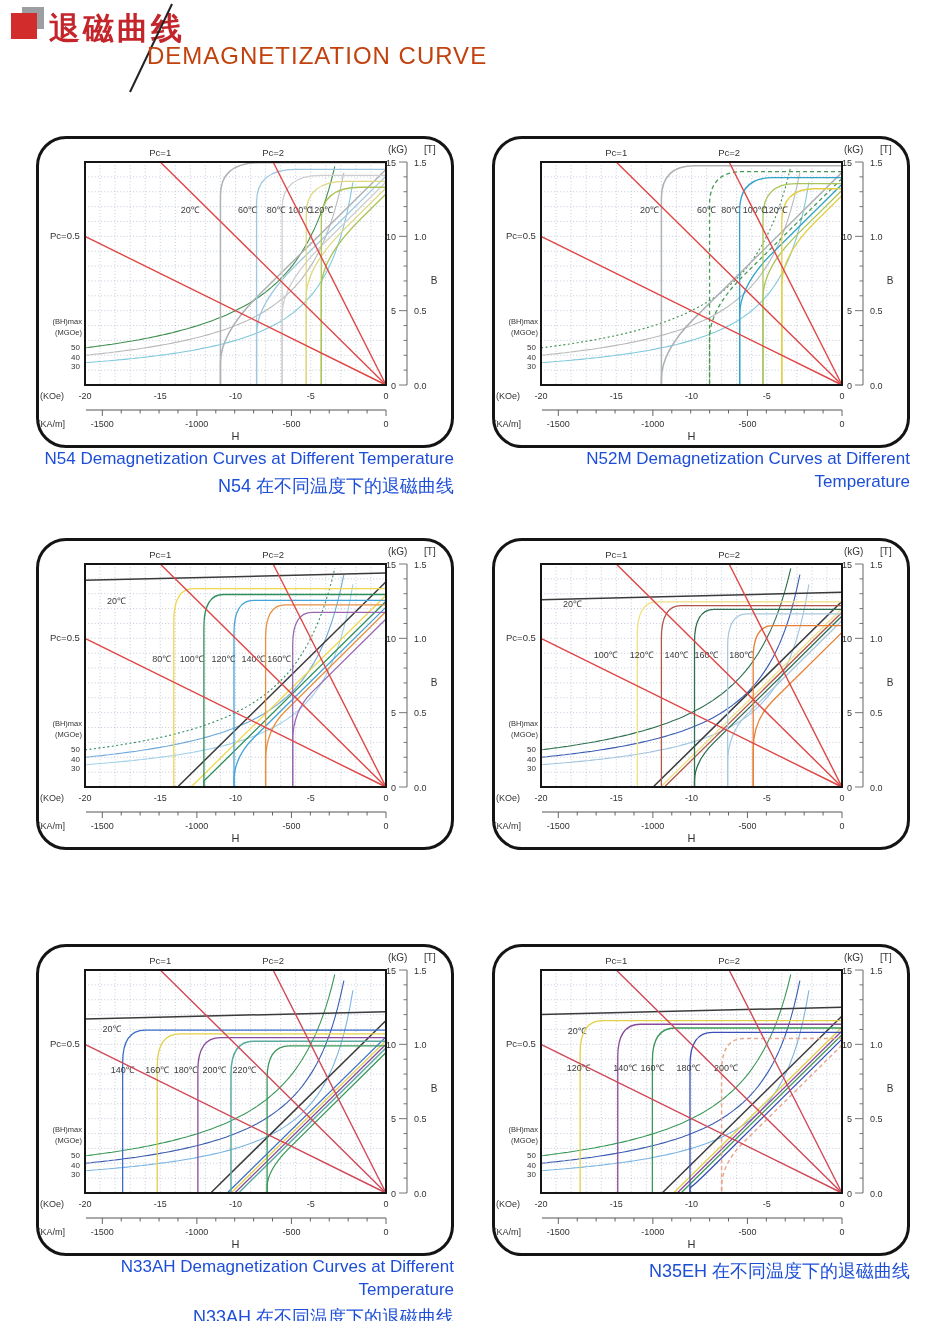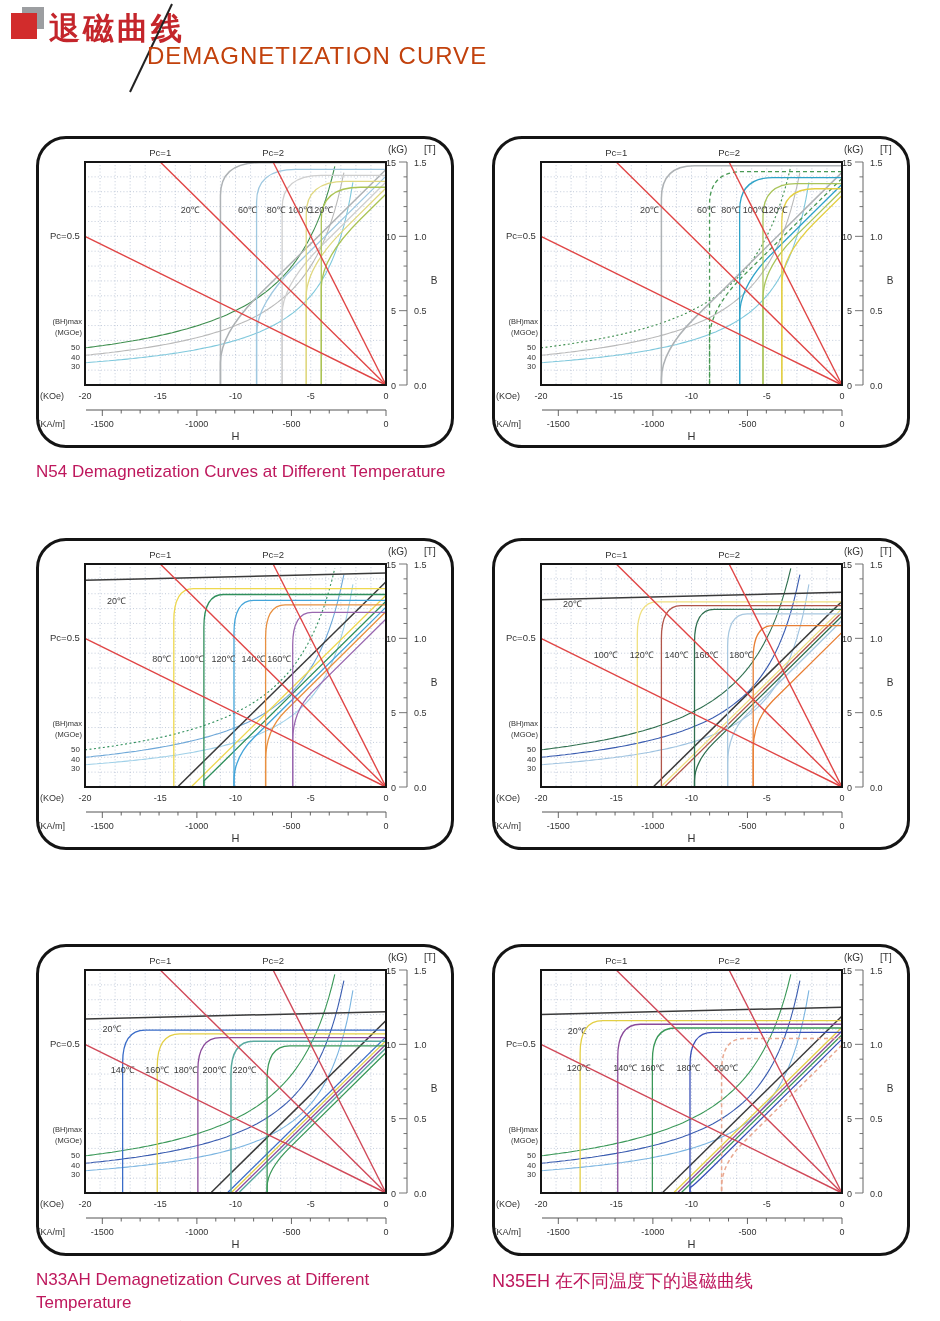--- a/index.html
+++ b/index.html
@@ -9,21 +9,21 @@
   .logo-red{position:absolute;left:11px;top:13px;width:26px;height:26px;background:#d22c2c;}
   .title-zh{position:absolute;left:49px;top:8px;font-size:31px;font-weight:bold;color:#c4252b;letter-spacing:3px;white-space:nowrap;}
   .title-en{position:absolute;left:147px;top:42px;font-size:24px;color:#c2410c;letter-spacing:1px;white-space:nowrap;}
   .slash{position:absolute;left:0;top:0;width:250px;height:100px;pointer-events:none;}
   .chart-group{position:absolute;width:418px;}
   .g0{left:36px;top:136px;}  .g1{left:492px;top:136px;}
   .g2{left:36px;top:538px;}  .g3{left:492px;top:538px;}
   .g4{left:36px;top:944px;}  .g5{left:492px;top:944px;}
   .card{width:418px;height:312px;border:3px solid #141414;border-radius:30px;box-sizing:border-box;background:#fff;overflow:hidden;}
   .card svg{display:block;margin:-3px 0 0 -3px;}
-  .caption{width:418px;text-align:left;margin-top:13px;color:#be185d;line-height:1.35;}
+  .caption{width:418px;text-align:right;margin-top:0;color:#1d4ed8;line-height:1.35;}
   .cap-en{font-size:17px;}
   .cap-zh{font-size:18px;margin-top:3px;}
 </style>
 </head>
 <body>
 
 <div class="header">
   <div class="logo-gray"></div>
   <div class="logo-red"></div>
   <div class="title-zh">退磁曲线</div>
@@ -157,20 +157,21 @@
         <text x="199.5" y="304" font-size="11" fill="#333" text-anchor="middle" font-family="Liberation Sans, sans-serif">H</text>
         <text x="46" y="188.04666666666668" font-size="7.5" fill="#333" text-anchor="end" font-family="Liberation Sans, sans-serif">(BH)max</text>
         <text x="46" y="199.1966666666667" font-size="7.5" fill="#333" text-anchor="end" font-family="Liberation Sans, sans-serif">(MGOe)</text>
         <text x="44" y="214.09" font-size="8" fill="#333" text-anchor="end" font-family="Liberation Sans, sans-serif">50</text>
         <text x="44" y="223.75333333333333" font-size="8" fill="#333" text-anchor="end" font-family="Liberation Sans, sans-serif">40</text>
         <text x="44" y="233.41666666666666" font-size="8" fill="#333" text-anchor="end" font-family="Liberation Sans, sans-serif">30</text>
       </svg>
     </div>
   <div class="caption">
     <div class="cap-en">N54 Demagnetization Curves at Different Temperature</div>
+    <div class="cap-zh">N54 在不同温度下的退磁曲线</div>
   </div>
 </div>
 <div class="chart-group g1">
   <div class="card">
       <svg id="chart-1" width="418" height="312" viewBox="0 0 418 312">
         <line x1="350" y1="26" x2="350" y2="249" stroke="#a9b6cc" stroke-width="0.7" stroke-dasharray="1 2.2"></line>
         <line x1="334.95" y1="26" x2="334.95" y2="249" stroke="#a9b6cc" stroke-width="0.7" stroke-dasharray="1 2.2"></line>
         <line x1="319.90000000000003" y1="26" x2="319.90000000000003" y2="249" stroke="#a9b6cc" stroke-width="0.7" stroke-dasharray="1 2.2"></line>
         <line x1="304.85" y1="26" x2="304.85" y2="249" stroke="#a9b6cc" stroke-width="0.7" stroke-dasharray="1 2.2"></line>
         <line x1="289.8" y1="26" x2="289.8" y2="249" stroke="#a9b6cc" stroke-width="0.7" stroke-dasharray="1 2.2"></line>
@@ -289,20 +290,21 @@
         <text x="350" y="291" font-size="9" fill="#333" text-anchor="middle" font-family="Liberation Sans, sans-serif">0</text>
         <text x="199.5" y="304" font-size="11" fill="#333" text-anchor="middle" font-family="Liberation Sans, sans-serif">H</text>
         <text x="46" y="188.04666666666668" font-size="7.5" fill="#333" text-anchor="end" font-family="Liberation Sans, sans-serif">(BH)max</text>
         <text x="46" y="199.1966666666667" font-size="7.5" fill="#333" text-anchor="end" font-family="Liberation Sans, sans-serif">(MGOe)</text>
         <text x="44" y="214.09" font-size="8" fill="#333" text-anchor="end" font-family="Liberation Sans, sans-serif">50</text>
         <text x="44" y="223.75333333333333" font-size="8" fill="#333" text-anchor="end" font-family="Liberation Sans, sans-serif">40</text>
         <text x="44" y="233.41666666666666" font-size="8" fill="#333" text-anchor="end" font-family="Liberation Sans, sans-serif">30</text>
       </svg>
     </div>
   <div class="caption">
+    <div class="cap-en">N52M Demagnetization Curves at Different Temperature</div>
   </div>
 </div>
 <div class="chart-group g2">
   <div class="card">
       <svg id="chart-2" width="418" height="312" viewBox="0 0 418 312">
         <line x1="350" y1="26" x2="350" y2="249" stroke="#a9b6cc" stroke-width="0.7" stroke-dasharray="1 2.2"></line>
         <line x1="334.95" y1="26" x2="334.95" y2="249" stroke="#a9b6cc" stroke-width="0.7" stroke-dasharray="1 2.2"></line>
         <line x1="319.90000000000003" y1="26" x2="319.90000000000003" y2="249" stroke="#a9b6cc" stroke-width="0.7" stroke-dasharray="1 2.2"></line>
         <line x1="304.85" y1="26" x2="304.85" y2="249" stroke="#a9b6cc" stroke-width="0.7" stroke-dasharray="1 2.2"></line>
         <line x1="289.8" y1="26" x2="289.8" y2="249" stroke="#a9b6cc" stroke-width="0.7" stroke-dasharray="1 2.2"></line>

